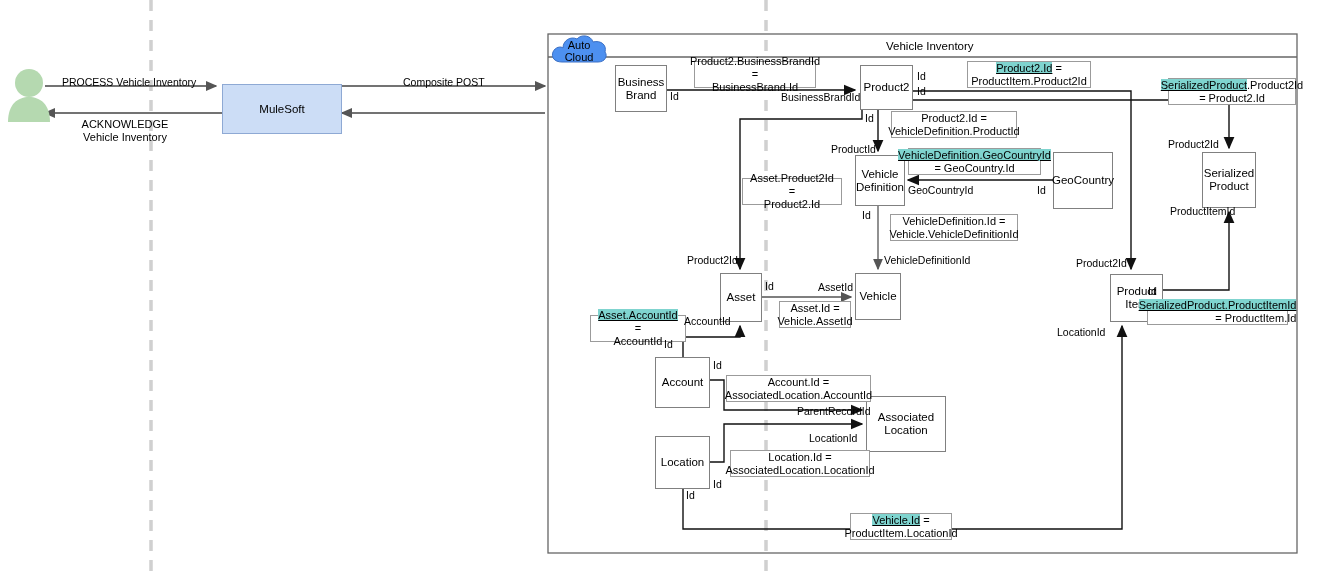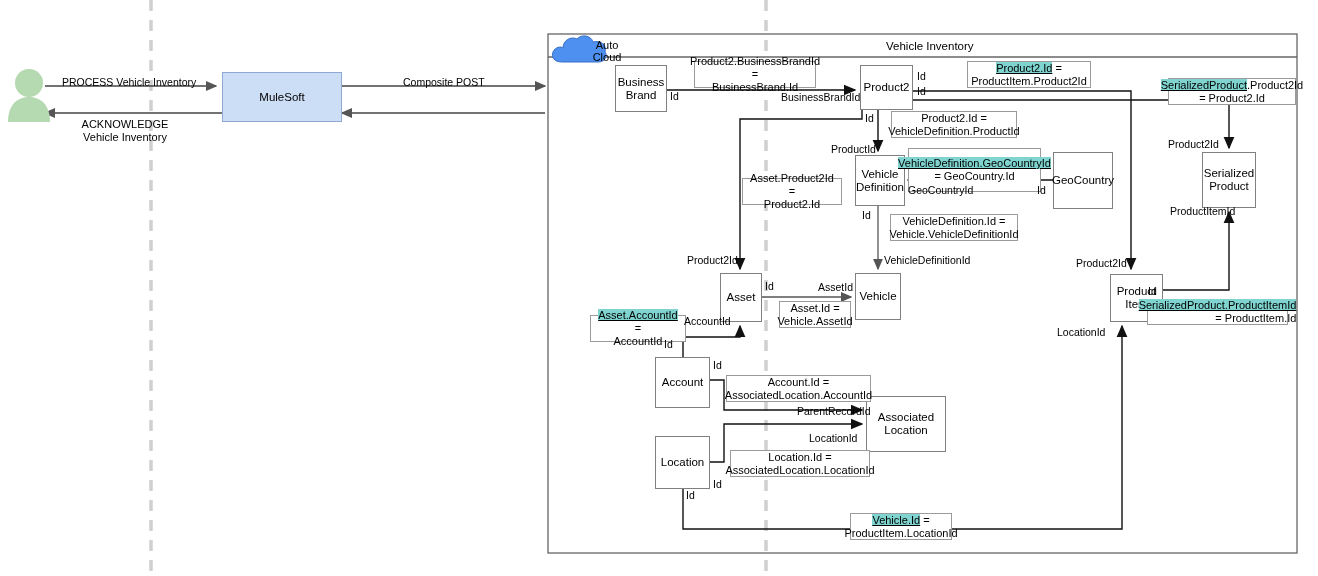--- a/index.html
+++ b/index.html
@@ -10,24 +10,24 @@
   .ent{position:absolute;border:1px solid #808080;background:#fff;
        display:flex;align-items:center;justify-content:center;text-align:center;
        font-size:11.5px;line-height:13px;box-sizing:border-box;}
   .note{position:absolute;border:1px solid #9b9b9b;background:#fff;
         display:flex;align-items:center;justify-content:center;text-align:center;
         font-size:11px;line-height:13px;box-sizing:border-box;padding:1px 3px;}
   .note .hl{background:#7fd4cf;text-decoration:underline;}
   .elabel{position:absolute;font-size:10.5px;line-height:12px;white-space:nowrap;}
   .group-title{position:absolute;font-size:11.5px;}
   .mulesoft{position:absolute;border:1px solid #8ea9d4;background:#ccddf6;
-            display:flex;align-items:center;justify-content:center;font-size:11.5px;}
+            display:flex;align-items:center;justify-content:center;font-size:11.5px;margin-top:12px;}
   .cloudwrap{position:absolute;}
   .cloudtxt{position:absolute;width:100%;text-align:center;font-size:11px;
-            line-height:12px;color:#000;top:7px;margin-left:28px;}
+            line-height:12px;color:#000;top:7px;}
   .actorlbl{position:absolute;text-align:center;font-size:11px;line-height:13px;}
 </style>
 </head>
 <body>
 
 <div id="canvas">
 
   <svg class="layer" viewBox="0 0 1318 576">
     <defs>
       <marker id="ah" markerWidth="9" markerHeight="9" refX="8" refY="4.5" orient="auto">
@@ -168,21 +168,21 @@
   <div class="note" style="left:1168px;top:62px;width:128px;height:27px;margin-top:16px;">
     <div><span class="hl">SerializedProduct</span><span>.Product2Id</span><br>
          <span>= Product2.Id</span></div>
   </div>
 
   <div class="note" style="left:891px;top:111px;width:126px;height:27px;">
     <div><span>Product2.Id =</span><br>
          <span>VehicleDefinition.ProductId</span></div>
   </div>
 
-  <div class="note" style="left:908px;top:148px;width:133px;height:44px;">
+  <div class="note" style="left:908px;top:148px;width:133px;height:27px;">
     <div><span class="hl">VehicleDefinition.GeoCountryId</span><br>
          <span>= GeoCountry.Id</span></div>
   </div>
 
   <div class="note" style="left:742px;top:178px;width:100px;height:27px;">
     <div><span>Asset.Product2Id =</span><br>
          <span>Product2.Id</span></div>
   </div>
 
   <div class="note" style="left:890px;top:214px;width:128px;height:27px;">

